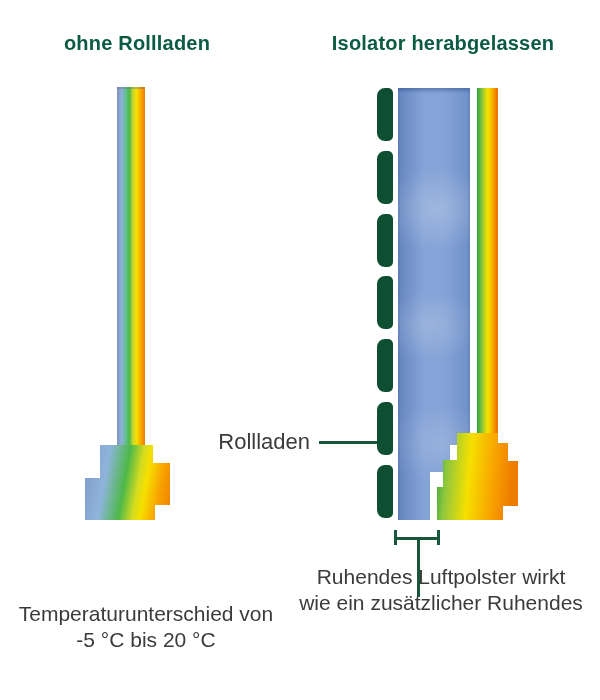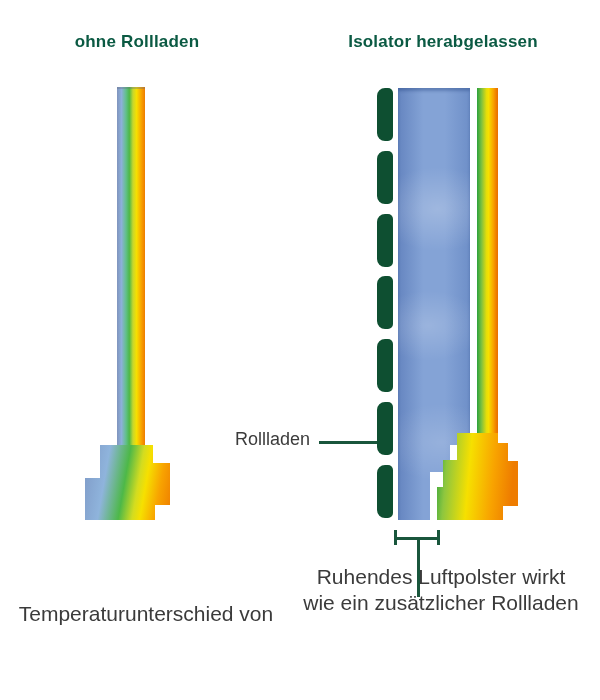--- a/index.html
+++ b/index.html
@@ -1,21 +1,21 @@
 <!DOCTYPE html>
 <html style="--heading-green: #0b5a43; --shutter-green: #0e4f31; --annotation-green: #19563c; --text-dark: #3b3b3b; --thermal-cold-blue: #8094bd; --thermal-light-blue: #8db0da; --thermal-green: #4db848; --thermal-yellow: #f6e000; --thermal-orange: #f8a300; --thermal-deep-orange: #ee7c00; --air-cushion-blue: #84a3d6;"><head>
 <meta charset="utf-8">
 <style>
   html,body{margin:0;padding:0;background:#ffffff;}
   .canvas{
     position:relative;width:600px;height:700px;background:#ffffff;overflow:hidden;
     font-family:"Liberation Sans",sans-serif;
   }
   .heading{
-    position:absolute;top:32px;font-size:17px;font-weight:bold;
+    position:absolute;top:32px;font-size:20px;font-weight:bold;
     color:var(--heading-green,#0b5a43);text-align:center;letter-spacing:.2px;
   }
   .heading.h-left{left:0;width:274px;}
   .heading.h-right{left:310px;width:266px;}
 
   
   .col-thin{
     position:absolute;left:117px;top:87px;width:28px;height:358px;
     background:linear-gradient(90deg,
       var(--thermal-cold-blue,#8094bd) 0%,
@@ -70,21 +70,21 @@
                       81px 73px,66px 73px,66px 87px,0 87px,0 54px,6px 54px,
                       6px 27px,20px 27px);
     background:linear-gradient(95deg,
       #2ba13c 0%,#8dc63f 14%,var(--thermal-yellow,#f6e000) 40%,
       var(--thermal-orange,#f8a300) 68%,var(--thermal-deep-orange,#ee7c00) 90%);
   }
 
   
   .label-roll{
     position:absolute;left:170px;top:429px;width:140px;text-align:right;
-    font-size:18px;color:var(--text-dark,#3b3b3b);
+    font-size:22px;color:var(--text-dark,#3b3b3b);
   }
   .label-line{
     position:absolute;left:319px;top:441px;width:58px;height:2.5px;
     background:var(--annotation-green,#19563c);
   }
   .dim-h{position:absolute;left:395px;top:537px;width:44px;height:2.5px;
          background:var(--annotation-green,#19563c);}
   .dim-tick{position:absolute;top:530px;width:2.5px;height:15px;
             background:var(--annotation-green,#19563c);}
   .dim-tick.t1{left:394px;} .dim-tick.t2{left:437px;}
@@ -125,19 +125,20 @@
   <div class="label-roll">Rollladen</div>
   <div class="label-line"></div>
 
   <div class="dim-h"></div>
   <div class="dim-tick t1"></div>
   <div class="dim-tick t2"></div>
   <div class="dim-v"></div>
 
   <div class="caption c-left">
     <div>Temperaturunterschied von</div>
+    <div>-5 °C bis 20 °C</div>
   </div>
   <div class="caption c-right">
     <div>Ruhendes Luftpolster wirkt</div>
-    <div>wie ein zusätzlicher Rollladen</div>
+    <div>wie ein zusätzlicher Ruhendes</div>
   </div>
 
 </div>
 
 </body></html>

